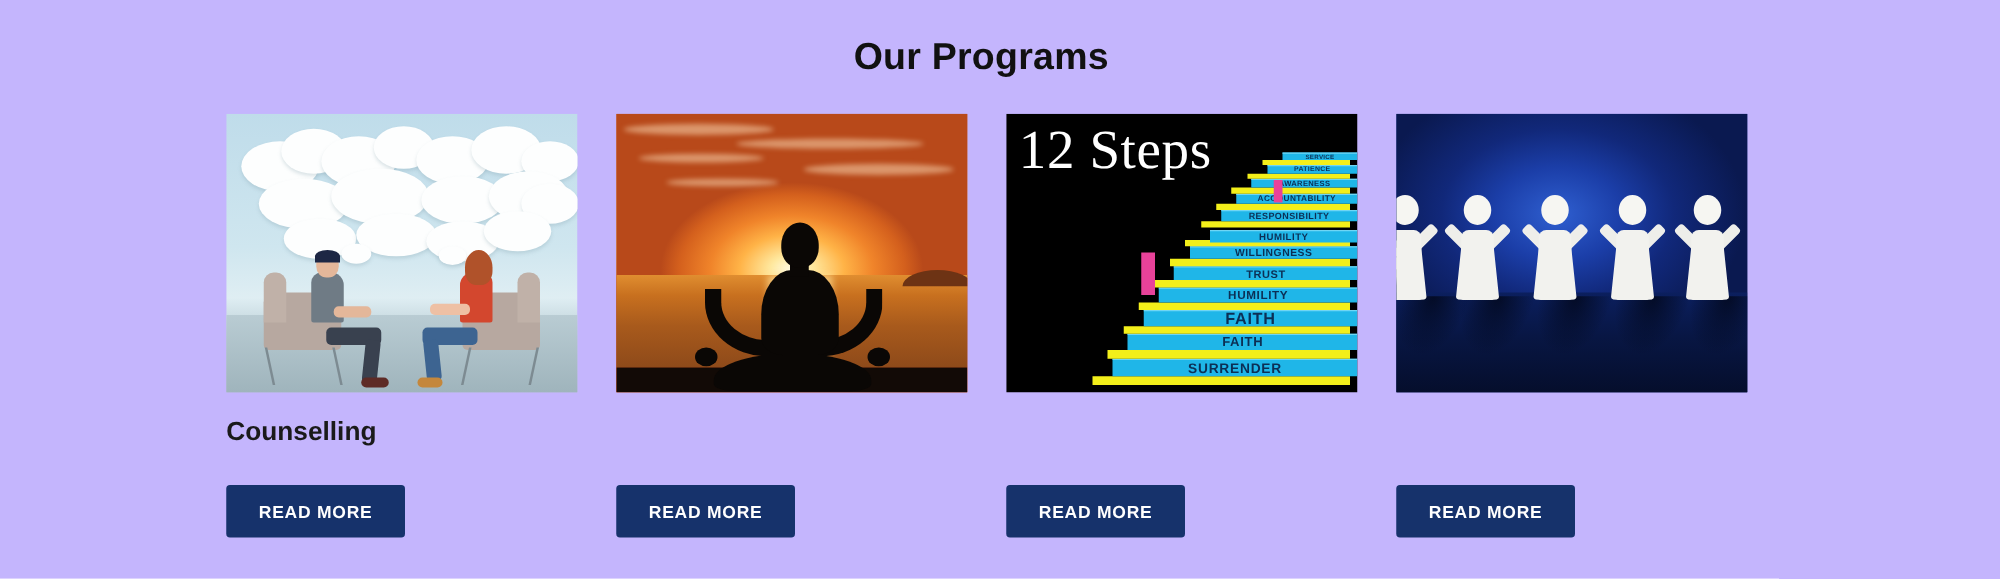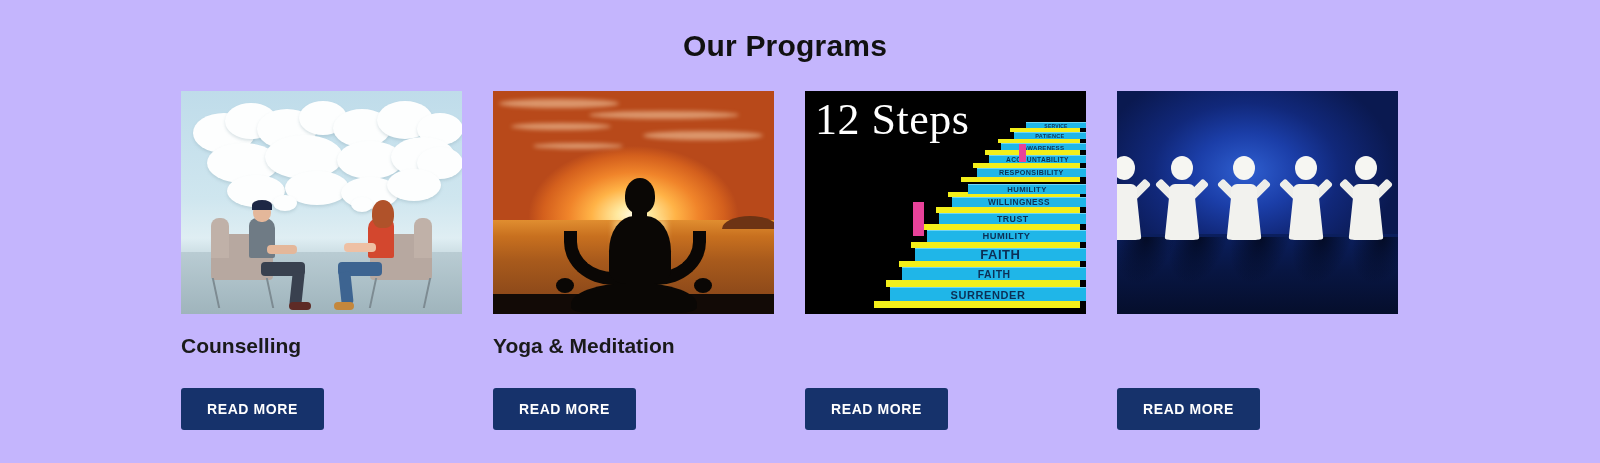--- a/index.html
+++ b/index.html
@@ -378,21 +378,20 @@
             <div class="yf-arm-l"></div>
             <div class="yf-arm-r"></div>
             <div class="yf-hand-l"></div>
             <div class="yf-hand-r"></div>
             <div class="yf-torso"></div>
             <div class="yf-neck"></div>
             <div class="yf-head"></div>
           </div>
         </div>
       </div>
-      <div class="card-title">Yoga &amp; Meditation</div>
       <button class="read-more">READ MORE</button>
     </div>
 
     <div class="card">
       <div class="card-thumb">
         <div class="art-steps">
           <div class="steps-heading">12 Steps</div>
           <div class="stair-stack" id="stair-stack">
               <div class="stair-riser" style="bottom: 0px; width: 206px; height: 7px; right: 6px;"></div>
               <div class="stair" style="bottom: 7px; width: 196px; height: 14px; font-size: 11px; letter-spacing: 0.6px;">SURRENDER</div>

